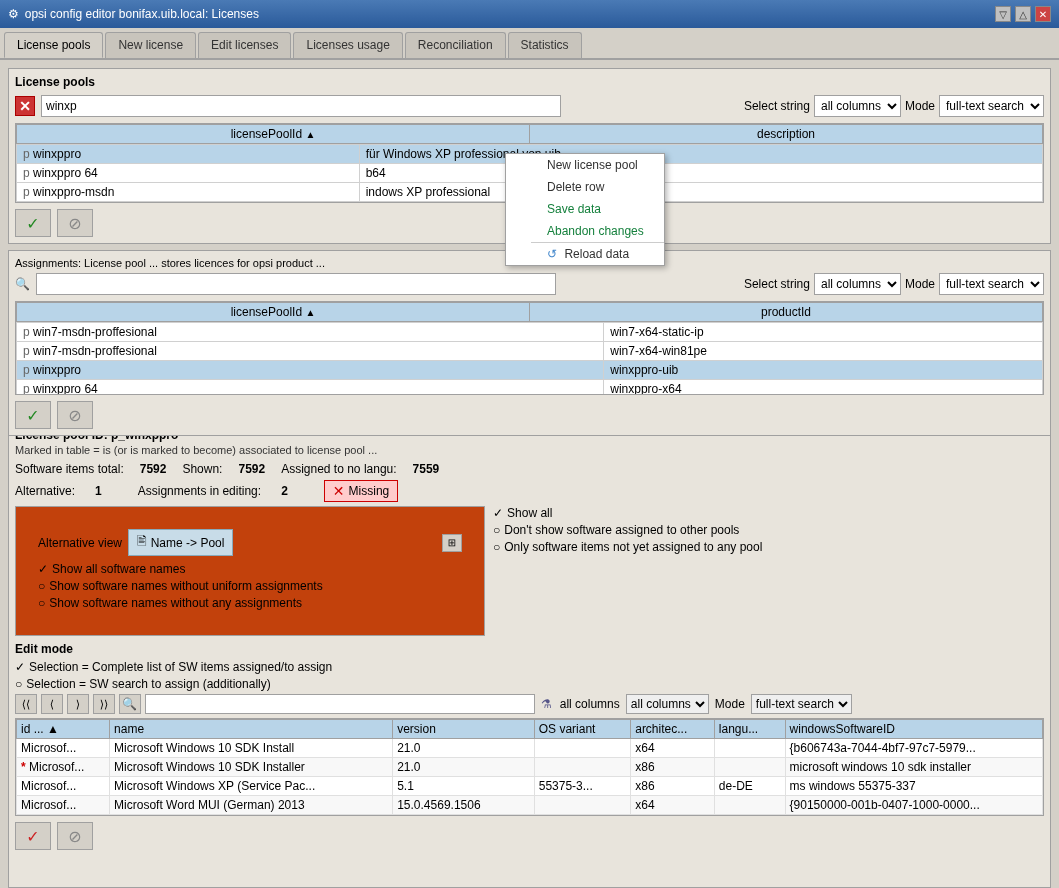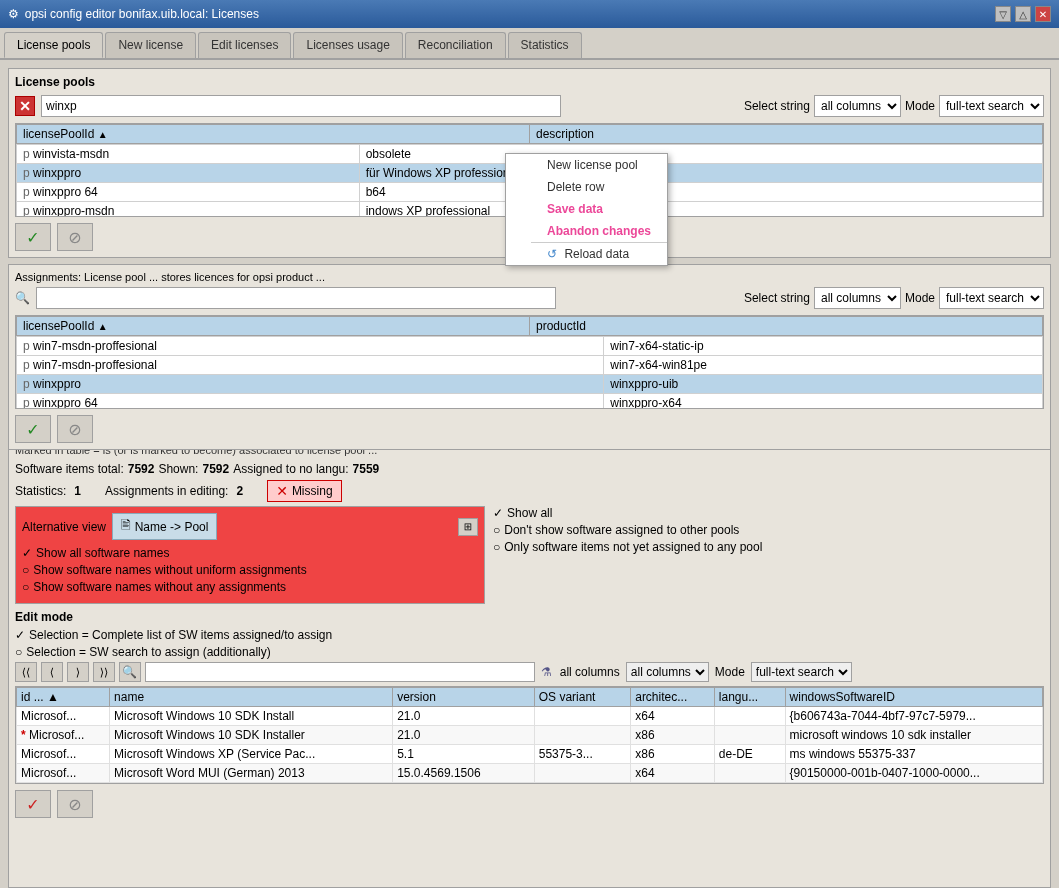--- a/index.html
+++ b/index.html
@@ -106,21 +106,21 @@
     
     .data-table {
       width: 100%;
       border-collapse: collapse;
       background: white;
     }
     .data-table th {
       background: #b8d4e8;
       border: 1px solid #a0a0a0;
       padding: 2px 6px;
-      text-align: left;
+      text-align: center;
       font-weight: normal;
       cursor: pointer;
     }
     .data-table th .sort-arrow { font-size: 10px; }
     .data-table td {
       border: 1px solid #d0d0d0;
       padding: 2px 6px;
       white-space: nowrap;
       overflow: hidden;
       text-overflow: ellipsis;
@@ -163,21 +163,21 @@
       box-shadow: 2px 2px 6px rgba(0,0,0,0.3);
       z-index: 100;
       min-width: 160px;
       padding-left: 25px;
     }
     .context-menu-item {
       padding: 4px 16px;
       cursor: pointer;
       color: #333;
     }
-    .context-menu-item.disabled { color: #ec4899; cursor: default; font-weight: bold; }
+    .context-menu-item.disabled { color: #15803d; cursor: default; }
     .context-menu-item.separator { border-top: 1px solid #ccc; }
     .context-menu-item .reload-icon { color: #4488cc; margin-right: 4px; }
     
     
     .assignments-label {
       font-size: 11px;
       margin-bottom: 4px;
     }
     
     
@@ -208,21 +208,21 @@
     .license-pool-id span { font-weight: bold; }
     
     .marked-text {
       font-size: 11px;
       color: #333;
       margin-bottom: 6px;
     }
     
     .stats-row {
       display: flex;
-      gap: 4px;
+      gap: 16px;
       margin-bottom: 4px;
       align-items: center;
     }
     .stats-item { font-size: 12px; }
     .stats-num { font-weight: bold; }
     
     .missing-btn {
       background: #ffcccc;
       border: 1px solid #cc0000;
       padding: 2px 8px;
@@ -240,22 +240,22 @@
       width: 470px;
       flex-shrink: 0;
     }
     
     .right-panel {
       flex: 1;
     }
     
     .alt-view-box {
       border: 1px solid #a0a0a0;
-      background: #ef4444;
-      padding: 6px;
+      background: #c2410c;
+      padding: 22px;
       margin-bottom: 6px;
     }
     .alt-view-title {
       display: flex;
       align-items: center;
       gap: 6px;
       margin-bottom: 6px;
     }
     .alt-view-label { font-size: 12px; }
     .name-pool-btn {
@@ -410,24 +410,20 @@
                 </th>
                 <th style="width:50%">
                   <span>description</span>
                 </th>
               </tr>
             </thead>
           </table>
           <div class="table-scroll">
             <table class="data-table">
               <tbody>
-                <tr>
-                  <td><span class="p-prefix">p</span> <span>winvista-msdn</span></td>
-                  <td>obsolete</td>
-                </tr>
                 <tr class="selected">
                   <td><span class="p-prefix">p</span> <span>winxppro</span></td>
                   <td>für Windows XP professional von uib</td>
                 </tr>
                 <tr>
                   <td><span class="p-prefix">p</span> <span>winxppro 64</span></td>
                   <td>b64</td>
                 </tr>
                 <tr>
                   <td><span class="p-prefix">p</span> <span>winxppro-msdn</span></td>
@@ -531,21 +527,21 @@
     <div class="stats-row">
       <span class="stats-item">Software items total:</span>
       <span class="stats-item stats-num">7592</span>
       <span class="stats-item">Shown:</span>
       <span class="stats-item stats-num">7592</span>
       <span class="stats-item">Assigned to no langu:</span>
       <span class="stats-item stats-num">7559</span>
     </div>
 
     <div class="stats-row">
-      <span>Statistics:</span>
+      <span>Alternative:</span>
       <span style="font-weight:bold; margin-left:4px;">1</span>
       <span style="margin-left:20px;text-align:center;">Assignments in editing:</span>
       <span style="font-weight:bold; margin-left:4px;">2</span>
       <div class="missing-btn" style="margin-left:20px;">
         <span class="missing-icon">✕</span>
         <span>Missing</span>
       </div>
     </div>
 
     <div class="lower-content">

